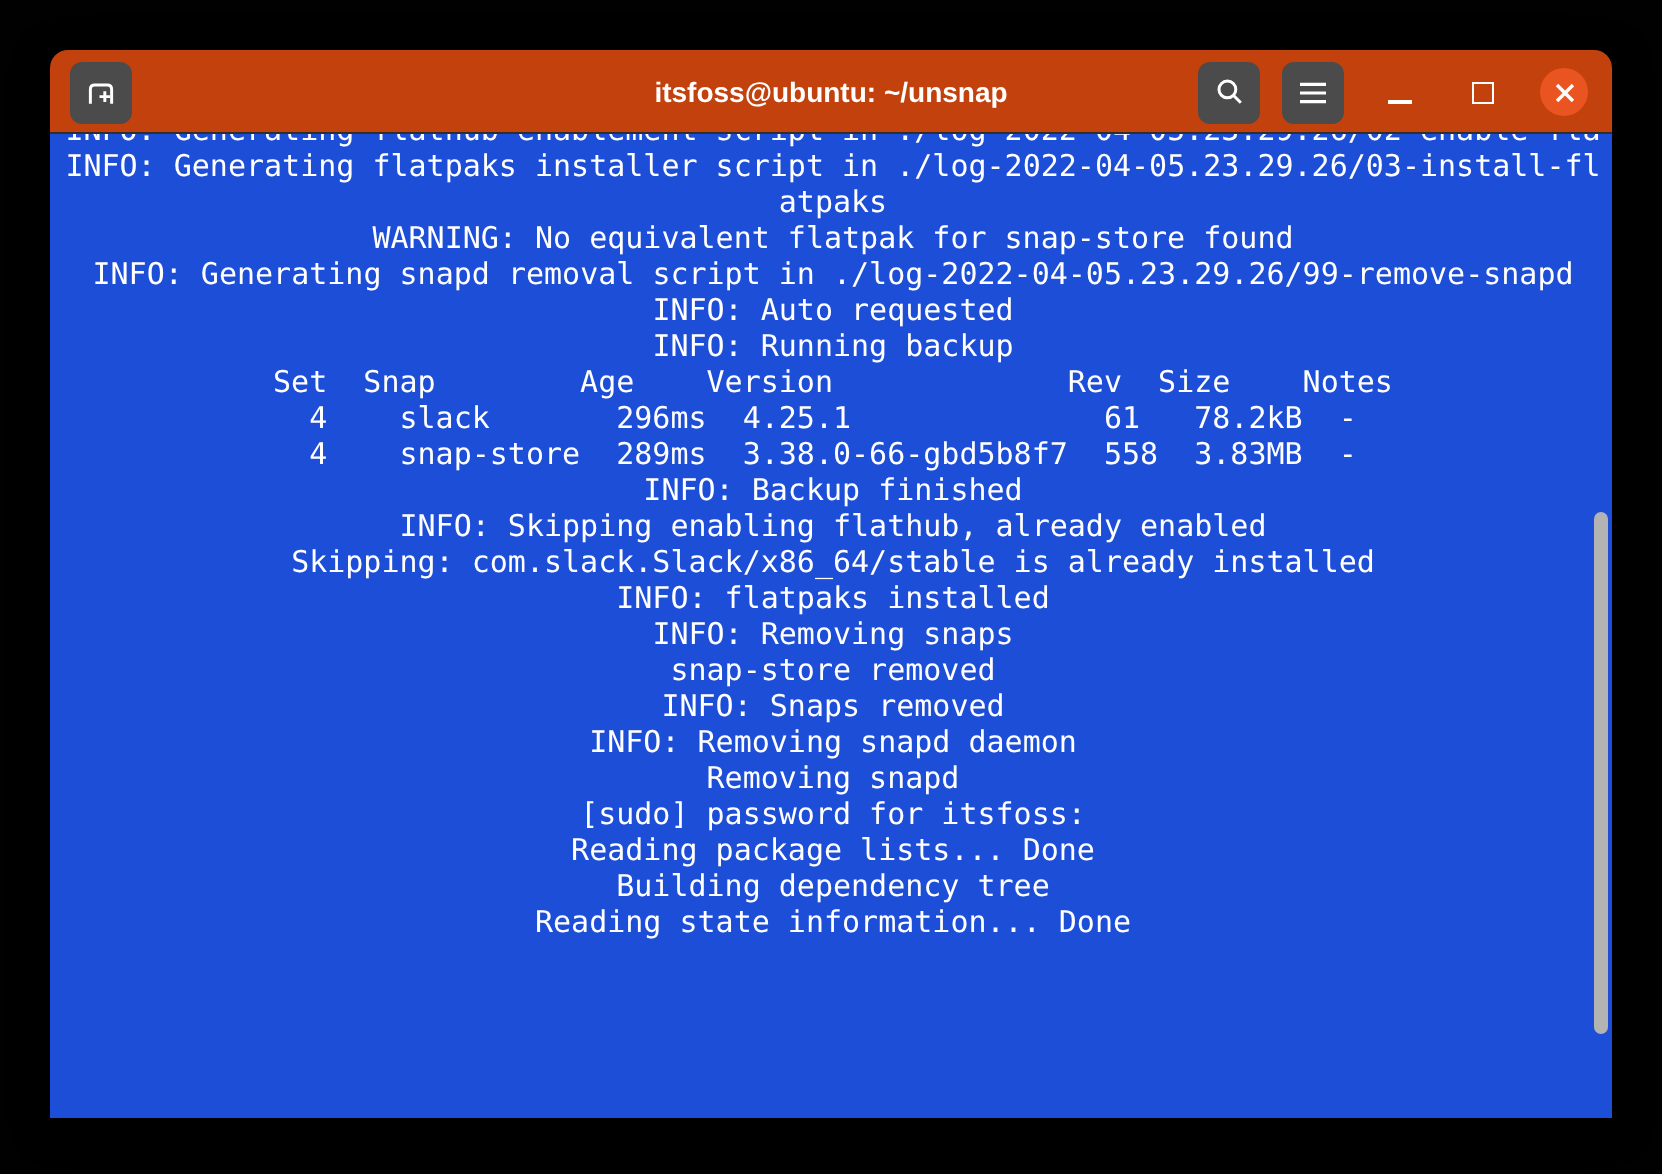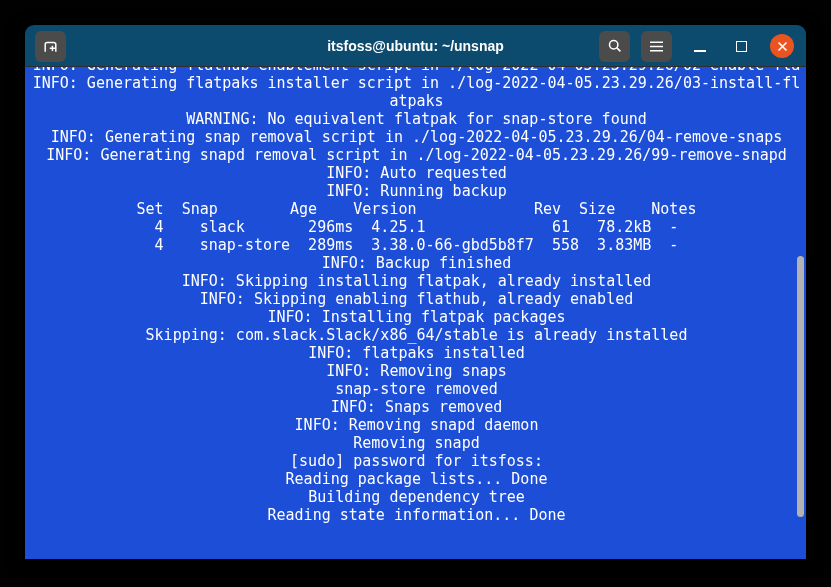--- a/index.html
+++ b/index.html
@@ -5,21 +5,21 @@
   html,body { margin:0; padding:0; }
   body { width:831px; height:587px; background:#000; overflow:hidden;
          font-family:"Liberation Sans", sans-serif; }
   .stage { position:relative; width:831px; height:587px; background:#010101; }
 
   .window { position:absolute; left:25px; top:25px; width:781px; height:534px;
             border-radius:9px 9px 0 0; overflow:hidden;
             box-shadow:0 4px 18px rgba(0,0,0,0.55); }
 
   
-  .titlebar { position:relative; height:42px; background:#0c4a6e;
+  .titlebar { position:relative; height:42px; background:#c2410c;
               border-bottom:1px solid #2e2e2e; box-sizing:border-box; }
   .title { position:absolute; inset:0; text-align:center; line-height:42px;
            color:#ffffff; font-weight:bold; font-size:14px; pointer-events:none; }
   .tb-btn { display:flex; align-items:center; justify-content:center;
             width:31px; height:31px; background:#4b4b4b; border:none;
             border-radius:6px; padding:0; cursor:pointer; }
   .newtab { position:absolute; left:10px; top:6px; }
   .tb-right { position:absolute; right:12px; top:0; height:42px;
               display:flex; align-items:center; }
   .gap-a { margin-right:11px; } .gap-b { margin-right:16px; }
@@ -96,31 +96,28 @@
         </button>
       </div>
     </div>
 
     <div class="screen">
       <div class="lines">
         <div class="line partial">INFO: Generating flathub enablement script in ./log-2022-04-05.23.29.26/02-enable-fla</div>
         <div class="line">INFO: Generating flatpaks installer script in ./log-2022-04-05.23.29.26/03-install-fl</div>
         <div class="line">atpaks</div>
         <div class="line">WARNING: No equivalent flatpak for snap-store found</div>
-        <div class="line">INFO: Generating snap removal script in ./log-2022-04-05.23.29.26/04-remove-snaps</div>
         <div class="line">INFO: Generating snapd removal script in ./log-2022-04-05.23.29.26/99-remove-snapd</div>
         <div class="line">INFO: Auto requested</div>
         <div class="line">INFO: Running backup</div>
         <div class="line">Set  Snap        Age    Version             Rev  Size    Notes</div>
         <div class="line">4    slack       296ms  4.25.1              61   78.2kB  -</div>
         <div class="line">4    snap-store  289ms  3.38.0-66-gbd5b8f7  558  3.83MB  -</div>
         <div class="line">INFO: Backup finished</div>
-        <div class="line">INFO: Skipping installing flatpak, already installed</div>
         <div class="line">INFO: Skipping enabling flathub, already enabled</div>
-        <div class="line">INFO: Installing flatpak packages</div>
         <div class="line">Skipping: com.slack.Slack/x86_64/stable is already installed</div>
         <div class="line">INFO: flatpaks installed</div>
         <div class="line">INFO: Removing snaps</div>
         <div class="line">snap-store removed</div>
         <div class="line">INFO: Snaps removed</div>
         <div class="line">INFO: Removing snapd daemon</div>
         <div class="line">Removing snapd</div>
         <div class="line">[sudo] password for itsfoss:</div>
         <div class="line">Reading package lists... Done</div>
         <div class="line">Building dependency tree</div>

